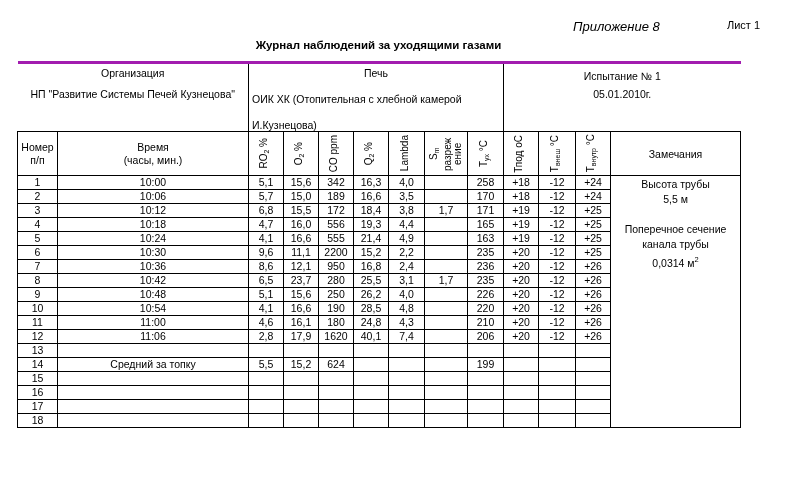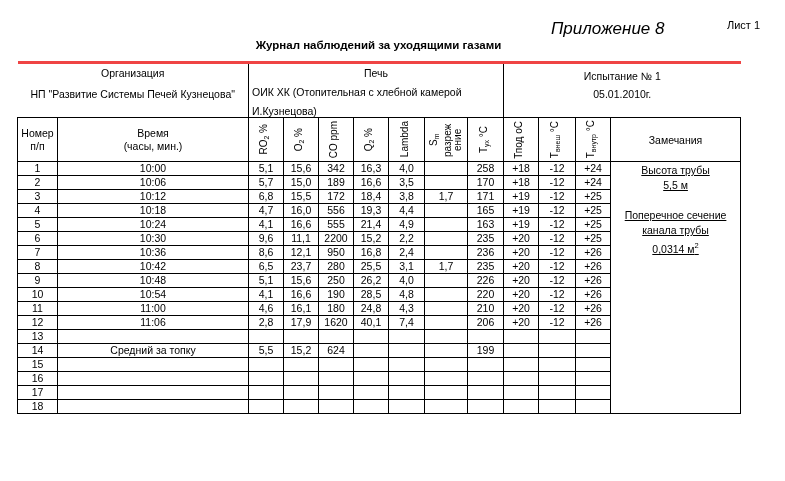--- a/index.html
+++ b/index.html
@@ -1,58 +1,58 @@
 <!DOCTYPE html>
 <html><head>
 <meta charset="utf-8">
 <style>
   * { box-sizing: border-box; }
   html,body { margin:0; padding:0; }
   body {
     width:785px; height:481px; background:#ffffff; color:#000000;
     font-family:"Liberation Sans", sans-serif; position:relative; overflow:hidden;
   }
-  .appendix { position:absolute; top:19px; left:551px; font-size:17px; font-style:italic; }
+  .appendix { position:absolute; top:19px; left:573px; font-size:13px; font-style:italic; }
   .sheet    { position:absolute; top:19px; left:727px; font-size:11px; }
   .doc-title{ position:absolute; top:39px; left:17px; width:723px; text-align:center;
               font-size:11.5px; font-weight:bold; }
 
   table.journal {
     position:absolute; top:61px; left:17px; width:723px;
     border-collapse:collapse; table-layout:fixed;
   }
   td, th {
     border:1px solid #000; padding:0; margin:0; text-align:center;
     vertical-align:middle; font-size:10.5px; font-weight:normal; overflow:hidden;
   }
   
-  tr.info-row td { border-top:3px solid #ef4444; height:48px; vertical-align:top; }
+  tr.info-row td { border-top:3px solid #a21caf; height:48px; vertical-align:top; }
   td.c-first { border-left:none; }
   td.c-last  { border-right:none; }
   .info-label { font-size:10.5px; margin-top:3px; }
   .info-line  { font-size:10.5px; margin-top:2px; }
   .info-gap   { margin-top:9px; }
-  td.furnace-cell .left { text-align:left; padding-left:3px; margin-top:7px; }
+  td.furnace-cell .left { text-align:left; padding-left:3px; margin-top:14px; }
   td.test-cell { vertical-align:middle; }
   td.test-cell div { margin-top:6px; }
 
   tr.head-row th { height:44px; }
   .two-line div { line-height:13px; }
   .rot {
     writing-mode:vertical-rl; transform:rotate(180deg);
     margin:0 auto; font-size:10px; line-height:10.5px;
     max-height:42px; white-space:normal;
   }
   .rot sub { font-size:7px; }
 
   tr.data-row td { height:14px; line-height:13px; font-size:10.5px; }
   td.notes-cell {
     vertical-align:top; padding-top:1px;
   }
-  .nline { height:15px; line-height:15px; font-size:10.5px;text-decoration:underline; }
+  .nline { height:15px; line-height:15px; font-size:10.5px; }
   .nline sup { font-size:7.5px; }
 </style>
 </head>
 <body>
 
 <div class="appendix">Приложение 8</div>
 <div class="sheet">Лист 1</div>
 <div class="doc-title">Журнал наблюдений за уходящими газами</div>
 
 <table class="journal">

